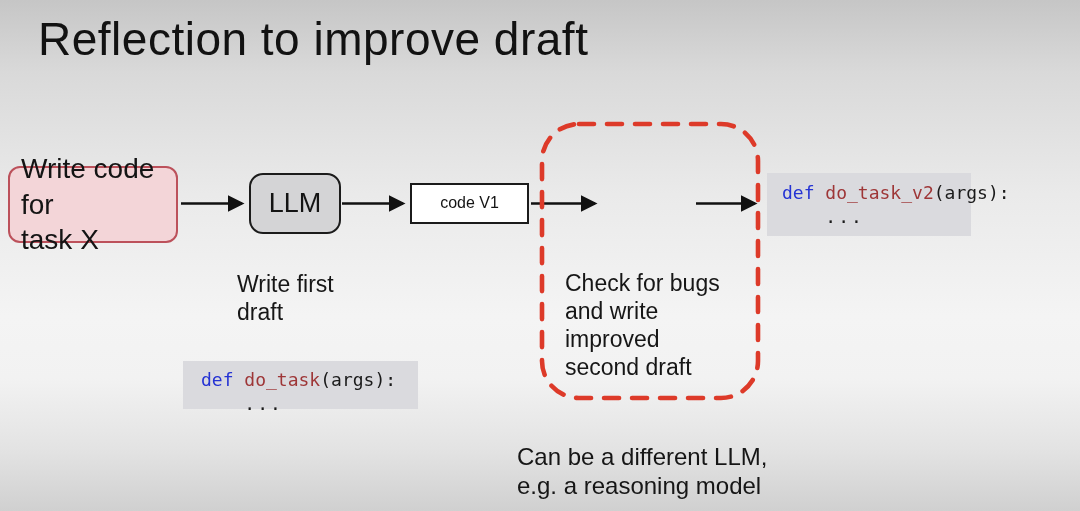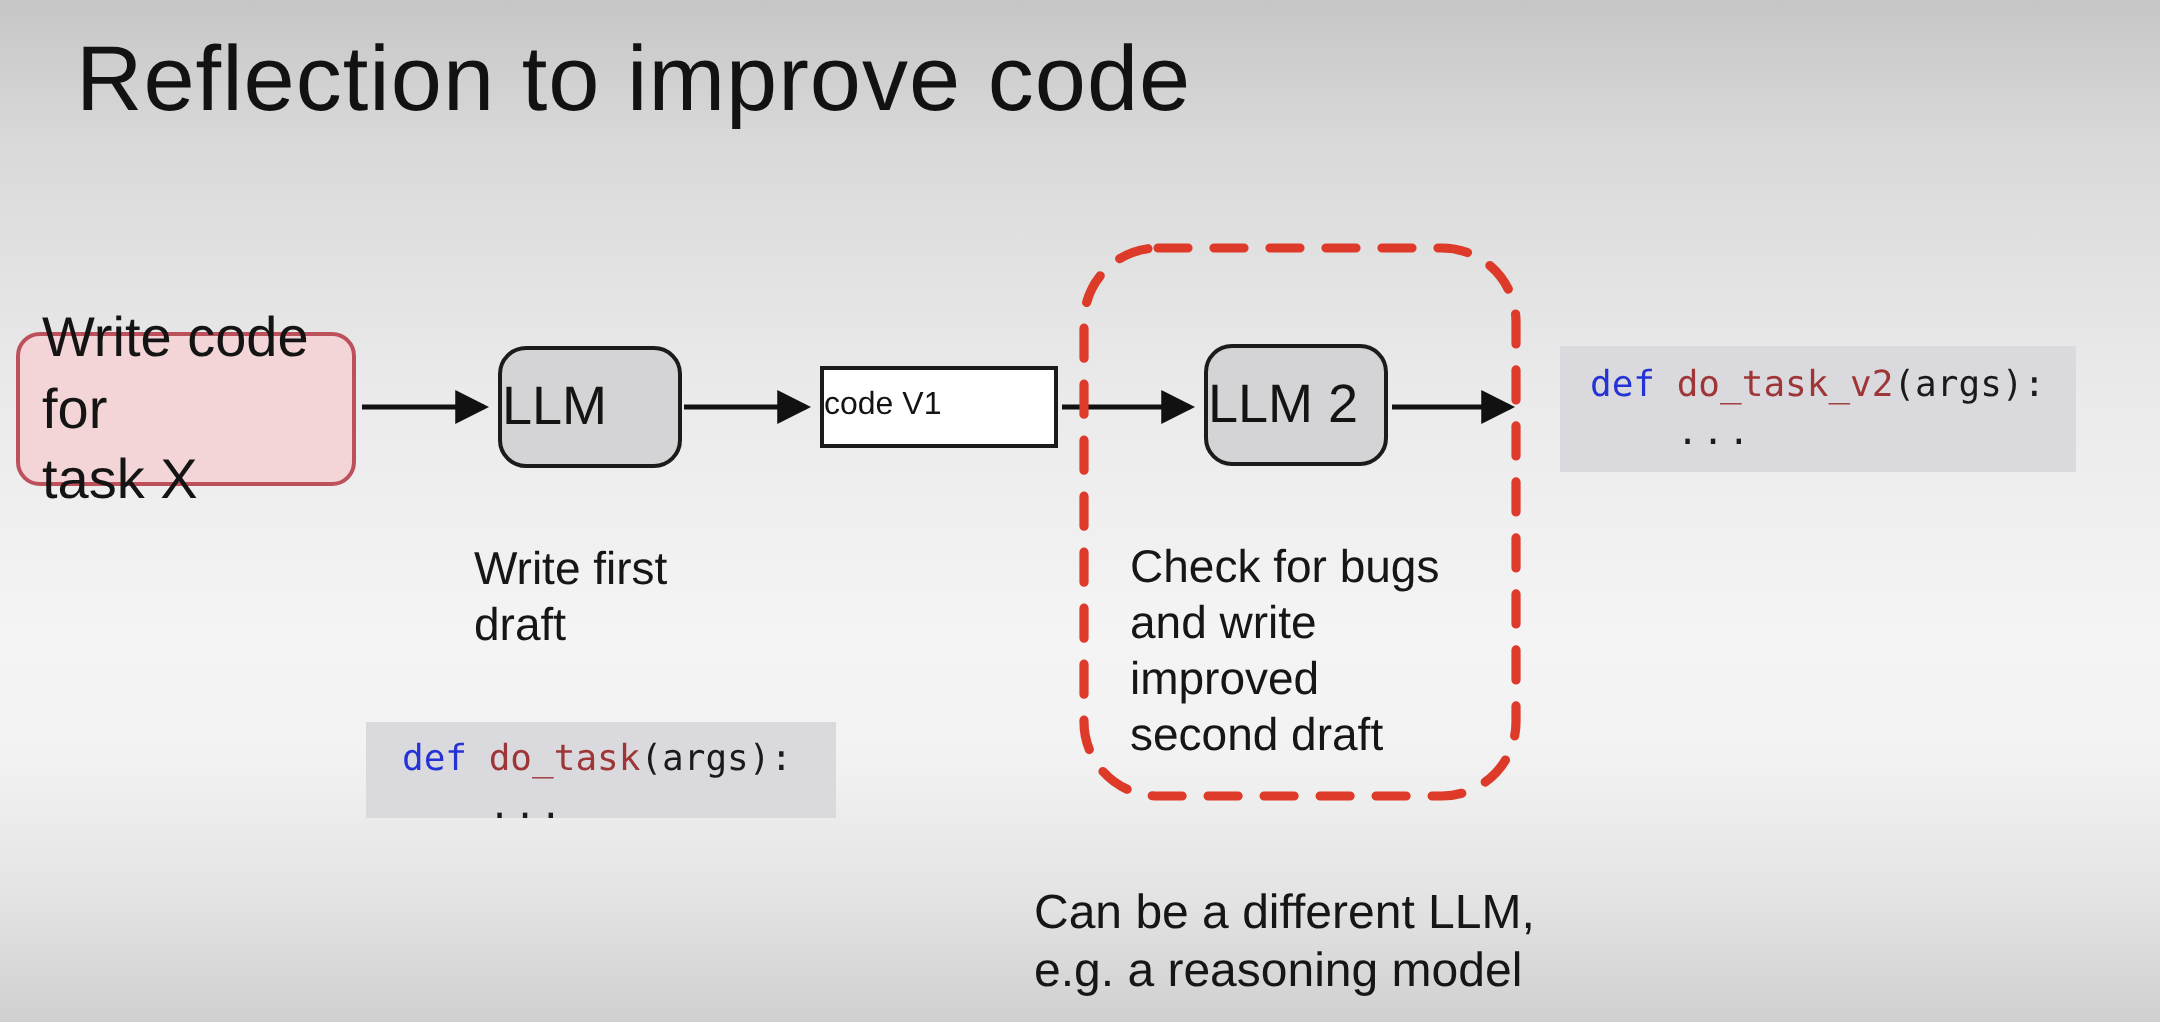--- a/index.html
+++ b/index.html
@@ -27,21 +27,21 @@
   .overlay {
     position: absolute;
     left: 0; top: 0;
     width: 1080px; height: 511px;
     pointer-events: none;
   }
   .box {
     position: absolute;
     display: flex;
     align-items: center;
-    justify-content: flex-start;
+    justify-content: center;
     text-align: left;
     line-height: 1.28;
   }
   .box-input {
     left: 8px; top: 166px; width: 170px; height: 77px;
     background: var(--input-box-bg, #f3d5d8);
     border: 2.5px solid var(--input-box-border, #bc515b);
     border-radius: 12px;
     justify-content: flex-start;
     padding: 0 11px;
@@ -79,31 +79,31 @@
   .codeblock {
     position: absolute;
     background: var(--code-block-bg, #dadade);
     font-family: "DejaVu Sans Mono", "Liberation Mono", monospace;
     font-size: 18px;
     line-height: 24px;
     color: var(--code-text, #1a1a1a);
     white-space: nowrap;
   }
   .codeblock-v1 { left: 183px; top: 361px; width: 235px; height: 48px; padding: 7px 16px 0 18px; }
-  .codeblock-v2 { left: 767px; top: 173px; width: 258px; height: 63px; padding: 8px 0 0 15px; margin-left: 13px; }
+  .codeblock-v2 { left: 767px; top: 173px; width: 204px; height: 63px; padding: 8px 0 0 15px; }
   .kw { color: var(--keyword, #2533d4); margin-right: 1ch; }
   .fn { color: var(--function-name, #9e3637); }
   .code-indent { padding-left: 4ch; letter-spacing: 2px; }
 </style>
 </head>
 <body>
 
 <div class="slide">
 
-  <div class="title">Reflection to improve code</div>
+  <div class="title">Reflection to improve draft</div>
 
   <svg class="overlay" viewBox="0 0 1080 511" xmlns="http://www.w3.org/2000/svg">
     <defs>
       <marker id="arr" viewBox="0 0 10 10" refX="8.5" refY="5" markerWidth="6.5" markerHeight="6.5" orient="auto-start-reverse">
         <path d="M0,0 L10,5 L0,10 z" fill="#111111"></path>
       </marker>
     </defs>
     <g stroke="#111111" stroke-width="2.6">
       <line x1="181" y1="203.5" x2="242" y2="203.5" marker-end="url(#arr)"></line>
       <line x1="342" y1="203.5" x2="403" y2="203.5" marker-end="url(#arr)"></line>
@@ -119,23 +119,20 @@
   </div>
 
   <div class="box box-llm box-llm1">
     <span>LLM</span>
   </div>
 
   <div class="box box-codev1">
     <span>code V1</span>
   </div>
 
-  <div class="box box-llm box-llm2">
-    <span>LLM 2</span>
-  </div>
 
   <div class="caption caption-first-draft">Write first
 draft</div>
 
   <div class="caption caption-second-draft">Check for bugs
 and write
 improved
 second draft</div>
 
   <div class="caption caption-different-llm">Can be a different LLM,

